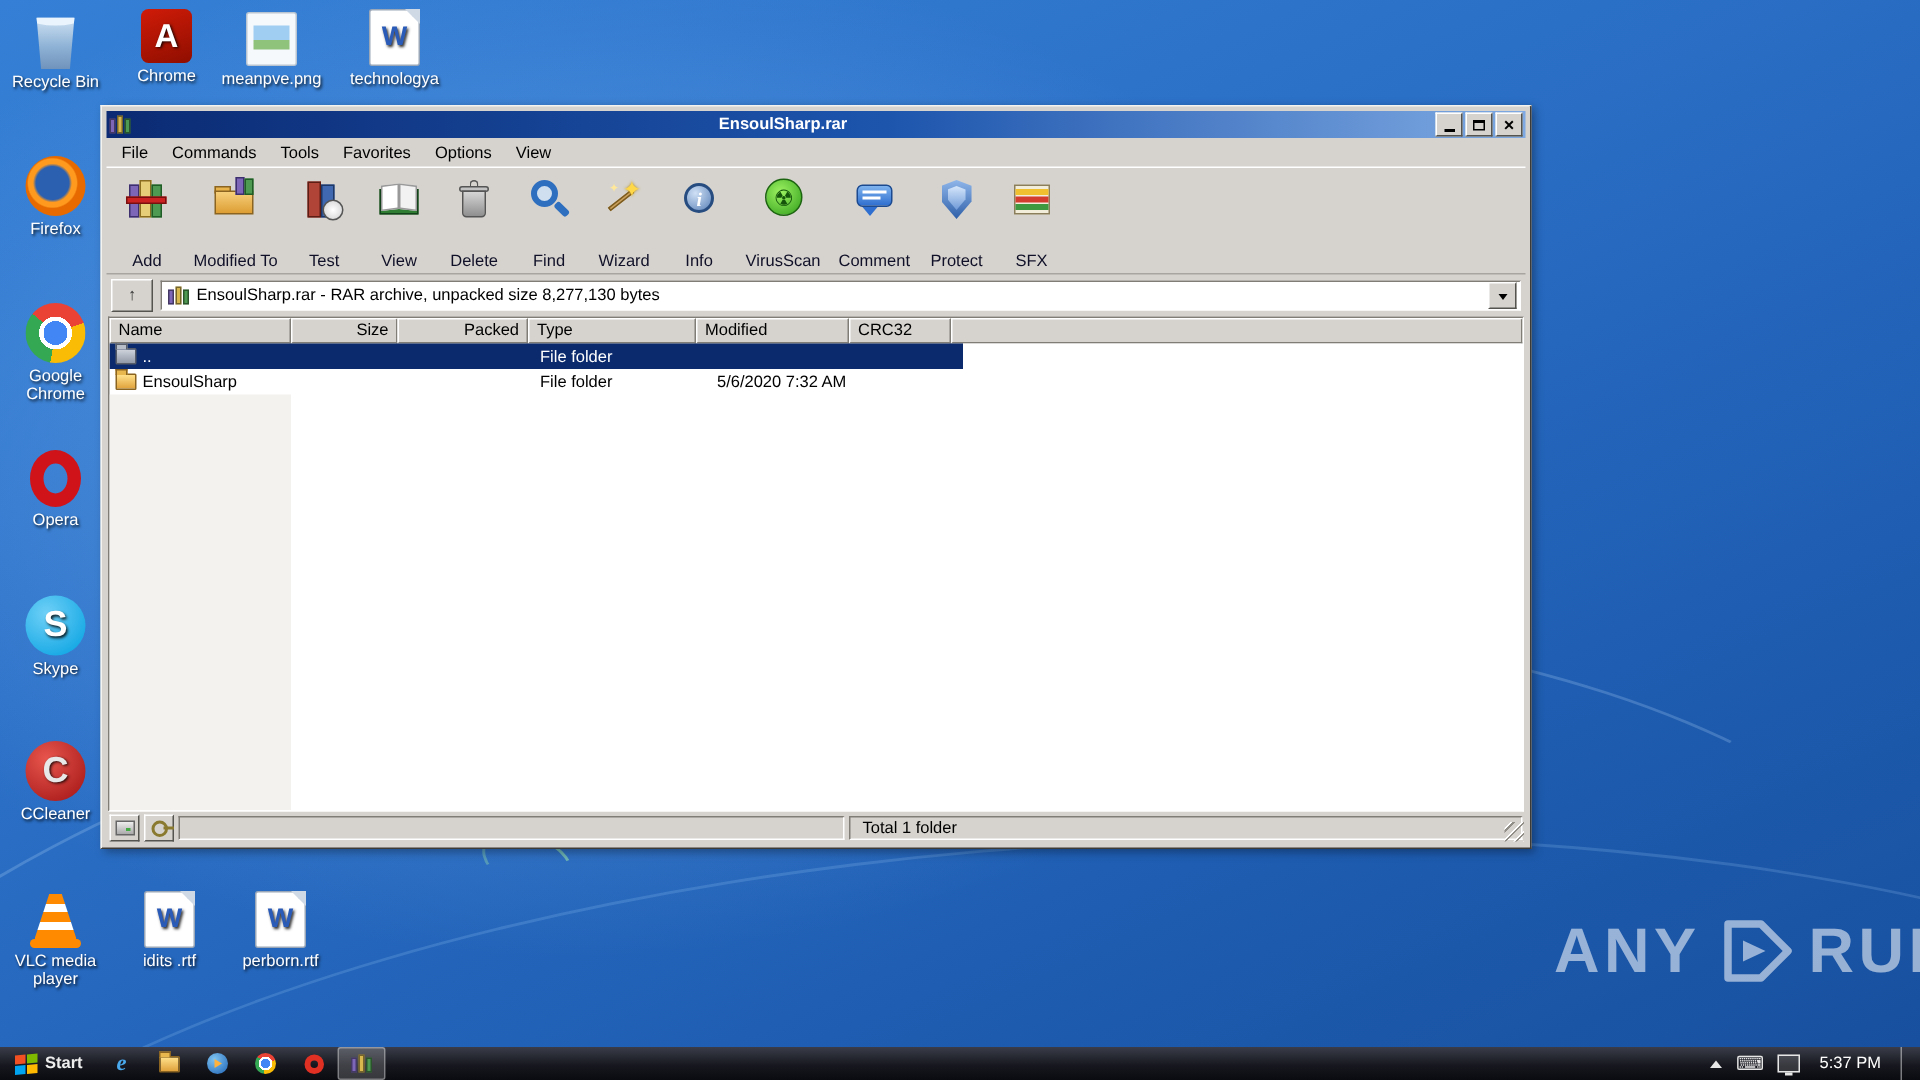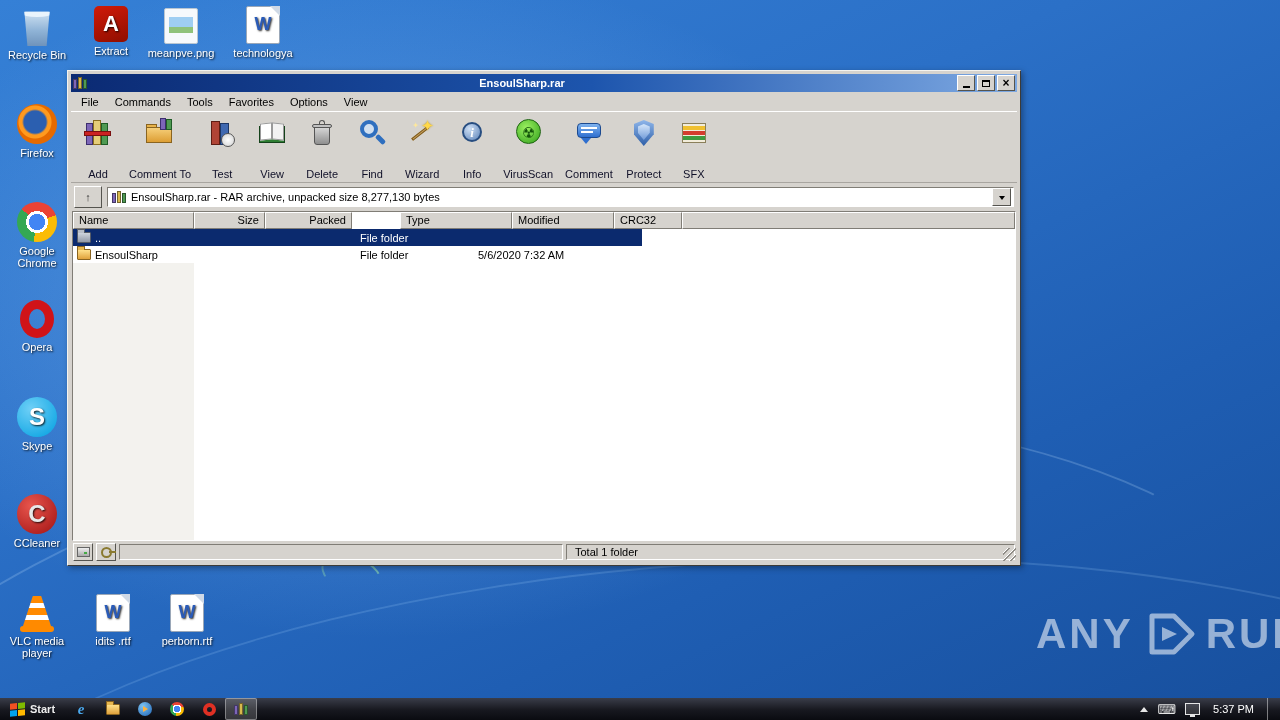--- a/index.html
+++ b/index.html
@@ -126,21 +126,21 @@
   .drop{width:17px;height:16px;display:flex;align-items:center;justify-content:center;cursor:pointer;}
   .g-dn{width:0;height:0;border:3px solid transparent;border-top:4px solid #000;margin-top:4px;}
   
   .list{flex:1;margin:0 1px;background:#fff;position:relative;overflow:hidden;
     border-top:1px solid #807d76;border-left:1px solid #807d76;border-right:1px solid #fff;border-bottom:1px solid #fff;}
   .leftband{position:absolute;left:0;top:51px;bottom:0;width:121px;background:#f3f2ee;}
   .hdr{position:relative;display:flex;height:17px;}
   .hcell{height:17px;box-sizing:border-box;padding:1px 5px;background:#d6d3ce;cursor:pointer;
     border-top:1px solid #fff;border-left:1px solid #fff;border-right:1px solid #807d76;border-bottom:1px solid #807d76;white-space:nowrap;overflow:hidden;}
   .w-name{width:121px;} .w-size{width:71px;text-align:right;} .w-packed{width:87px;text-align:right;}
-  .w-type{width:112px;margin-left:48px;} .w-mod{width:102px;} .w-crc{width:68px;} .w-fill{flex:1;}
+  .w-type{width:112px;} .w-mod{width:102px;} .w-crc{width:68px;} .w-fill{flex:1;}
   .row{position:relative;display:flex;height:17px;align-items:center;cursor:default;}
   .row.sel{color:#fff;background:linear-gradient(90deg,#0b2a6e 0,#0b2a6e 569px,#fff 569px);}
   .cell-name{width:121px;display:flex;align-items:center;gap:4px;padding-left:4px;box-sizing:border-box;white-space:nowrap;}
   .cell-size{width:71px;text-align:right;box-sizing:border-box;}
   .cell-packed{width:87px;text-align:right;box-sizing:border-box;}
   .cell-type{width:120px;padding-left:8px;box-sizing:border-box;}
   .cell-mod{width:102px;padding-left:6px;box-sizing:border-box;}
   .cell-crc{width:68px;box-sizing:border-box;}
   .fold-sm{width:14px;height:11px;background:linear-gradient(#ffe08a,#e0a23c);border:1px solid #8a6420;border-radius:1px;position:relative;flex:0 0 14px;box-sizing:border-box;}
   .fold-sm::before{content:"";position:absolute;top:-4px;left:-1px;width:6px;height:3px;background:#e8b84f;border:1px solid #8a6420;border-bottom:none;}
@@ -202,21 +202,21 @@
   </svg>
   <span>RUN</span>
 </div>
 
 <div class="dicon" style="left:0px;top:8px;">
   <div class="ic-recycle"></div>
   <div class="lbl">Recycle Bin</div>
 </div>
 <div class="dicon" style="left:74px;top:6px;">
   <div class="ic-acrobat"></div>
-  <div class="lbl">Extract</div>
+  <div class="lbl">Chrome</div>
 </div>
 <div class="dicon" style="left:144px;top:8px;">
   <div class="ic-image"></div>
   <div class="lbl">meanpve.png</div>
 </div>
 <div class="dicon" style="left:226px;top:6px;">
   <div class="ic-word"></div>
   <div class="lbl">technologya</div>
 </div>
 <div class="dicon" style="left:0px;top:104px;">
@@ -293,21 +293,21 @@
         </span>
       <span class="tlbl">Add</span>
     </div>
     <div class="tbtn">
       <span class="tic ti-extract">
           <span class="tab"></span>
           <span class="fold"></span>
           <span class="bk1"></span>
           <span class="bk2"></span>
         </span>
-      <span class="tlbl">Comment To</span>
+      <span class="tlbl">Modified To</span>
     </div>
     <div class="tbtn">
       <span class="tic ti-test">
           <span class="b1"></span>
           <span class="b2"></span>
           <span class="gauge"></span>
         </span>
       <span class="tlbl">Test</span>
     </div>
     <div class="tbtn">

